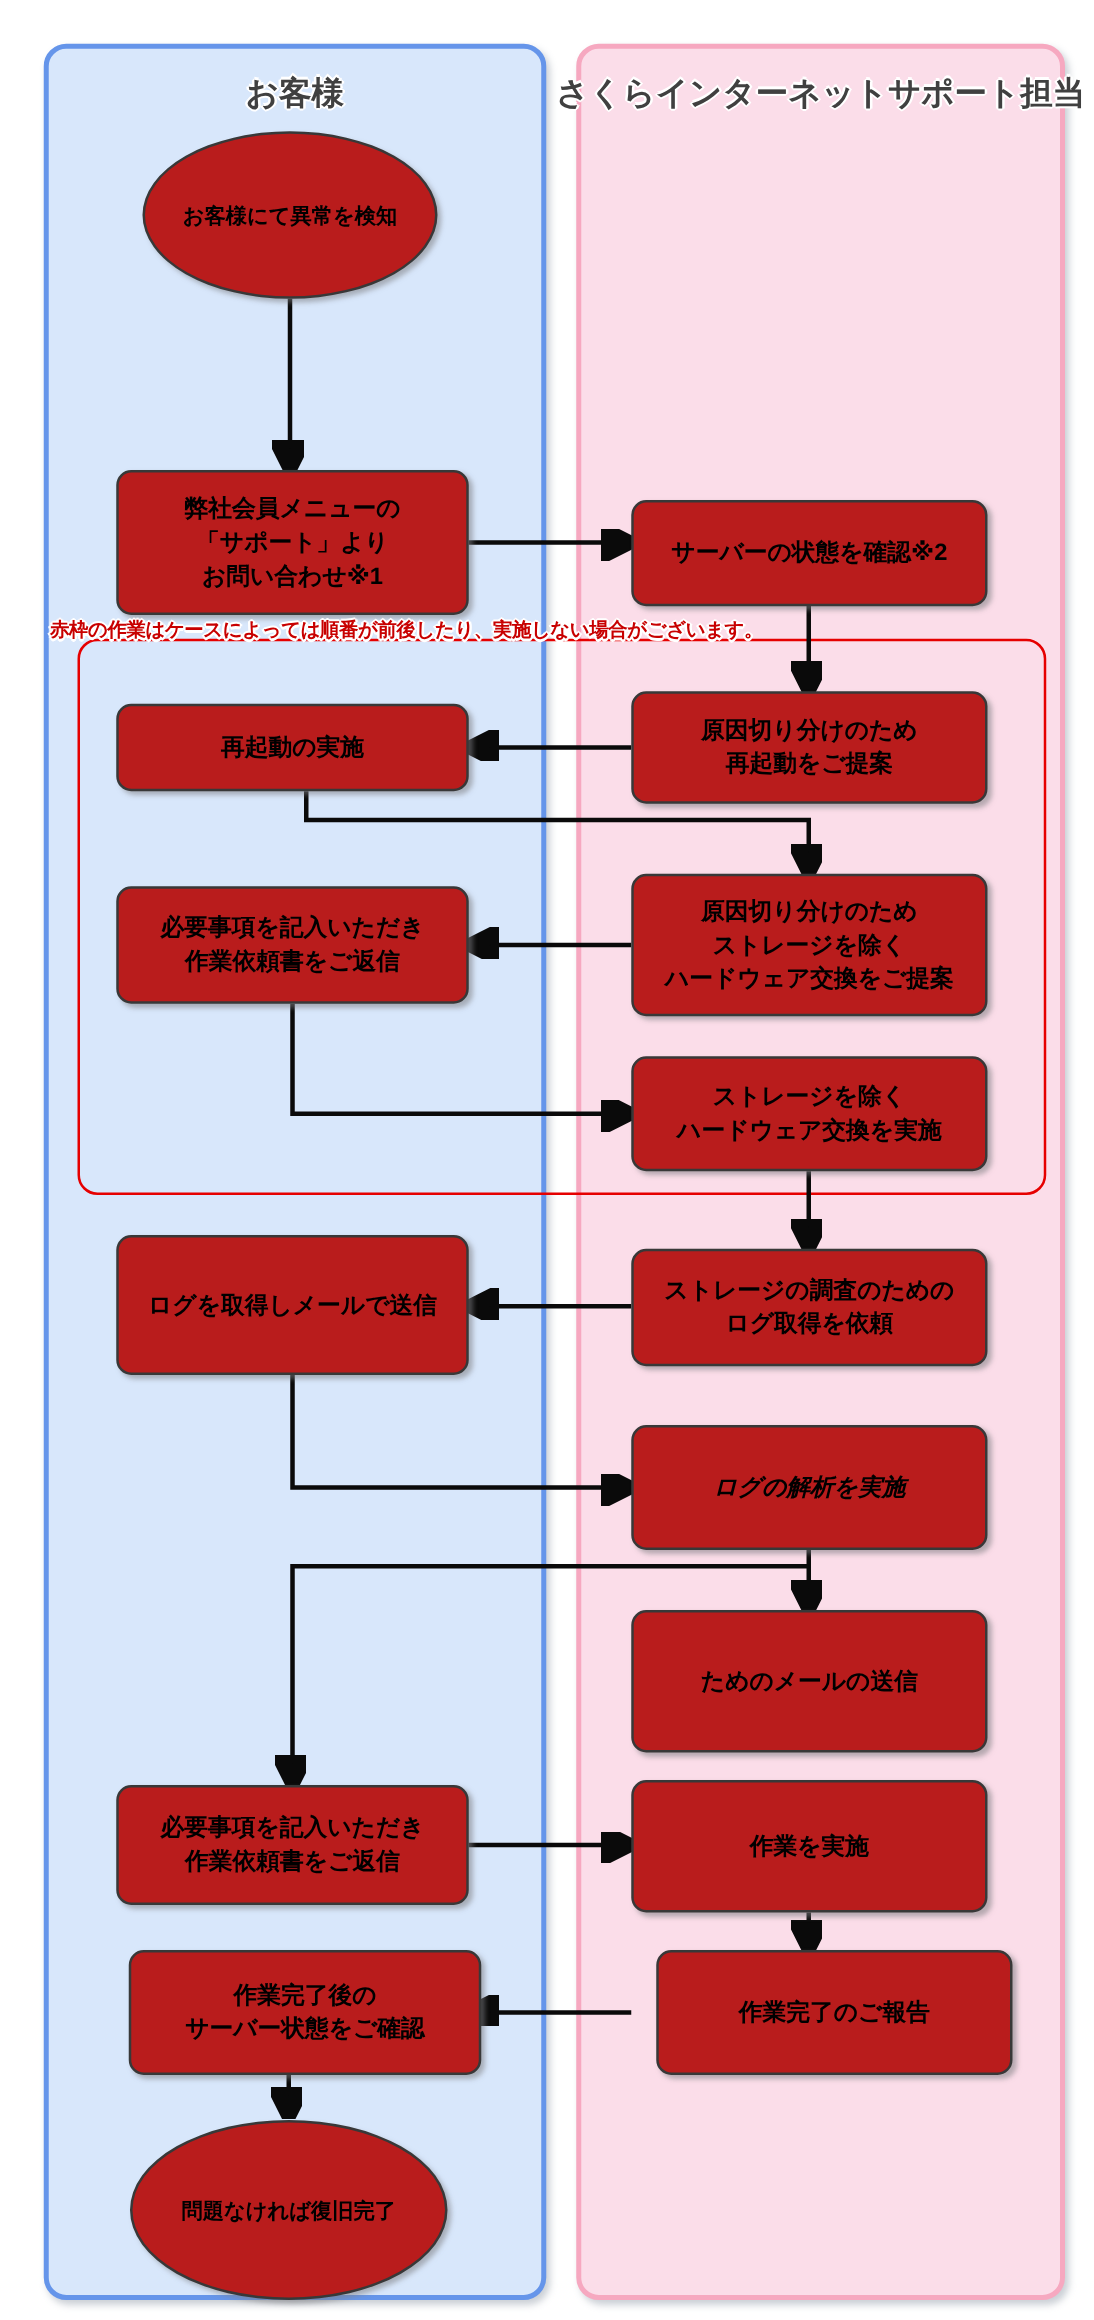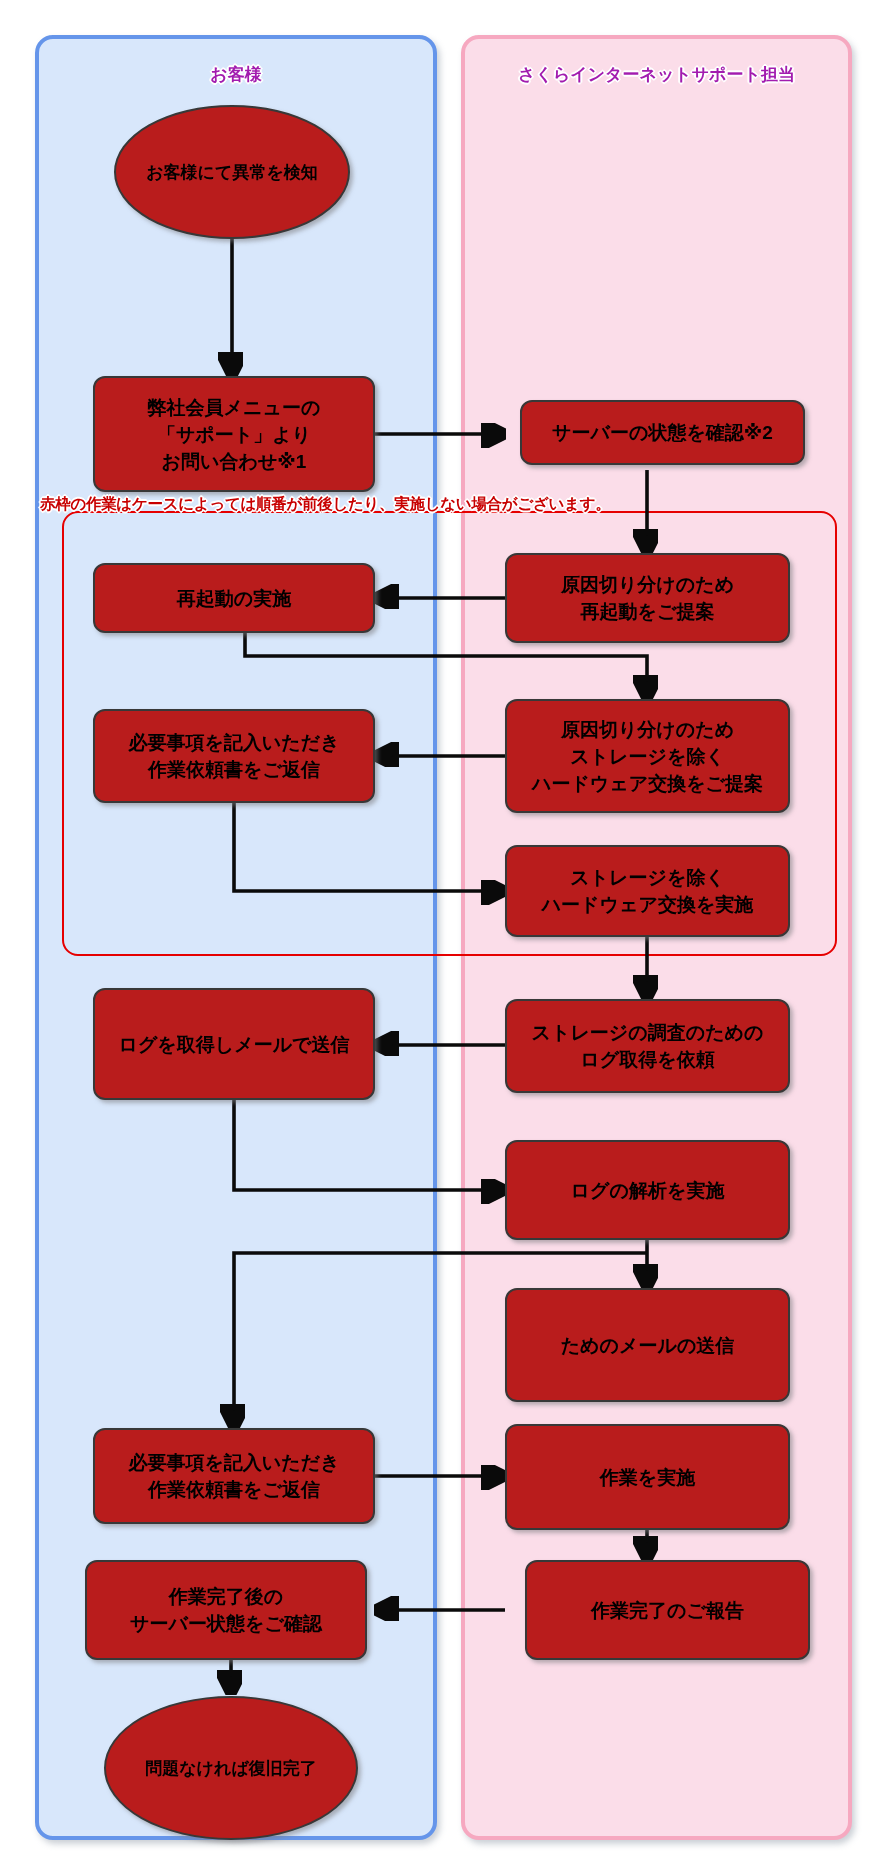--- a/index.html
+++ b/index.html
@@ -8,21 +8,21 @@
     font-family:"Liberation Sans","DejaVu Sans",sans-serif;
   }
   .lane{
     position:absolute;box-sizing:border-box;border-radius:18px;border:4px solid;
     box-shadow:3px 4px 6px rgba(140,150,165,0.45);
   }
   .lane-customer{left:35px;top:35px;width:402px;height:1805px;background:#d8e7fb;border-color:#6595ea;}
   .lane-support{left:461px;top:35px;width:391px;height:1805px;background:#fbdde9;border-color:#f6a8c0;}
   .lane-title{
     position:absolute;top:58px;height:32px;display:flex;align-items:center;justify-content:center;
-    font-size:17px;font-weight:bold;color:#a21caf;white-space:nowrap;z-index:6;
+    font-size:26px;font-weight:bold;color:#404040;white-space:nowrap;z-index:6;
     text-shadow:-2px 0 0 #fff,2px 0 0 #fff,0 -2px 0 #fff,0 2px 0 #fff,
                 -1px -1px 0 #fff,1px -1px 0 #fff,-1px 1px 0 #fff,1px 1px 0 #fff;
   }
   .lane-title.customer{left:35px;width:402px;}
   .lane-title.support{left:461px;width:391px;}
   .node{
     position:absolute;box-sizing:border-box;background:#b91c1c;
     border:2.5px solid #383838;border-radius:12px;z-index:4;
     display:flex;flex-direction:column;align-items:center;justify-content:center;
     font-size:19px;line-height:27px;font-weight:bold;color:#000;text-align:center;
@@ -100,30 +100,30 @@
 
 <div class="node" style="left:93px;top:988px;width:282px;height:112px;">
   <div>ログを取得しメールで送信</div>
 </div>
 
 <div class="node" style="left:93px;top:1428px;width:282px;height:96px;">
   <div>必要事項を記入いただき</div>
   <div>作業依頼書をご返信</div>
 </div>
 
-<div class="node" style="left:85px;top:1560px;width:282px;height:100px;">
+<div class="node" style="left:103px;top:1560px;width:282px;height:100px;">
   <div>作業完了後の</div>
   <div>サーバー状態をご確認</div>
 </div>
 
 <div class="node ellipse" style="left:104px;top:1696px;width:254px;height:144px;">
   <div>問題なければ復旧完了</div>
 </div>
 
-<div class="node" style="left:520px;top:400px;width:285px;height:65px;">
+<div class="node" style="left:505px;top:400px;width:285px;height:85px;">
   <div>サーバーの状態を確認※2</div>
 </div>
 
 <div class="node" style="left:505px;top:553px;width:285px;height:90px;">
   <div>原因切り分けのため</div>
   <div>再起動をご提案</div>
 </div>
 
 <div class="node" style="left:505px;top:699px;width:285px;height:114px;">
   <div>原因切り分けのため</div>
@@ -134,21 +134,21 @@
 <div class="node" style="left:505px;top:845px;width:285px;height:92px;">
   <div>ストレージを除く</div>
   <div>ハードウェア交換を実施</div>
 </div>
 
 <div class="node" style="left:505px;top:999px;width:285px;height:94px;">
   <div>ストレージの調査のための</div>
   <div>ログ取得を依頼</div>
 </div>
 
-<div class="node" style="left:505px;top:1140px;width:285px;height:100px;">
+<div class="node" style="left:505px;top:1140px;width:285px;height:100px;font-style:italic;">
   <div>ログの解析を実施</div>
 </div>
 
 <div class="node" style="left:505px;top:1288px;width:285px;height:114px;">
   <div>ためのメールの送信</div>
 </div>
 
 <div class="node" style="left:505px;top:1424px;width:285px;height:106px;">
   <div>作業を実施</div>
 </div>

